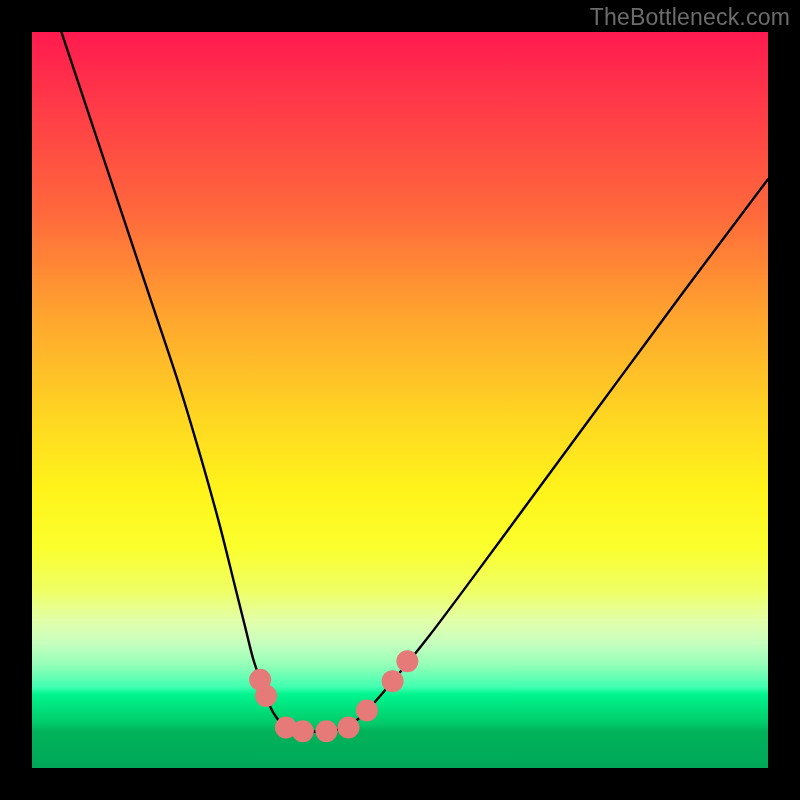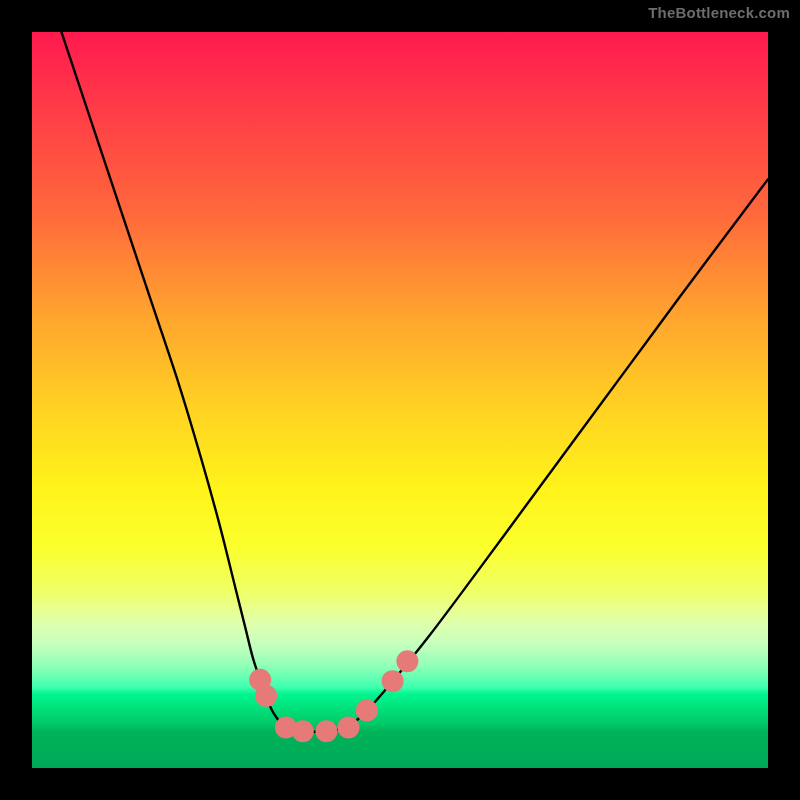--- a/index.html
+++ b/index.html
@@ -56,23 +56,23 @@
   .curves {
     position: absolute;
     left: 0;
     top: 0;
   }
   .watermark {
     position: absolute;
     top: 4px;
     right: 10px;
     color: #6c6c6c;
-    font-size: 15px;
+    font-size: 23px;
     letter-spacing: 0.2px;
-    font-weight: 700;
+    font-weight: 400;
   }
 </style>
 </head>
 <body>
 
 <div class="frame">
 
   <div class="plot-area">
     <div class="gradient"></div>
     <svg class="curves" id="chart-svg" width="736" height="736" viewBox="0 0 736 736">

